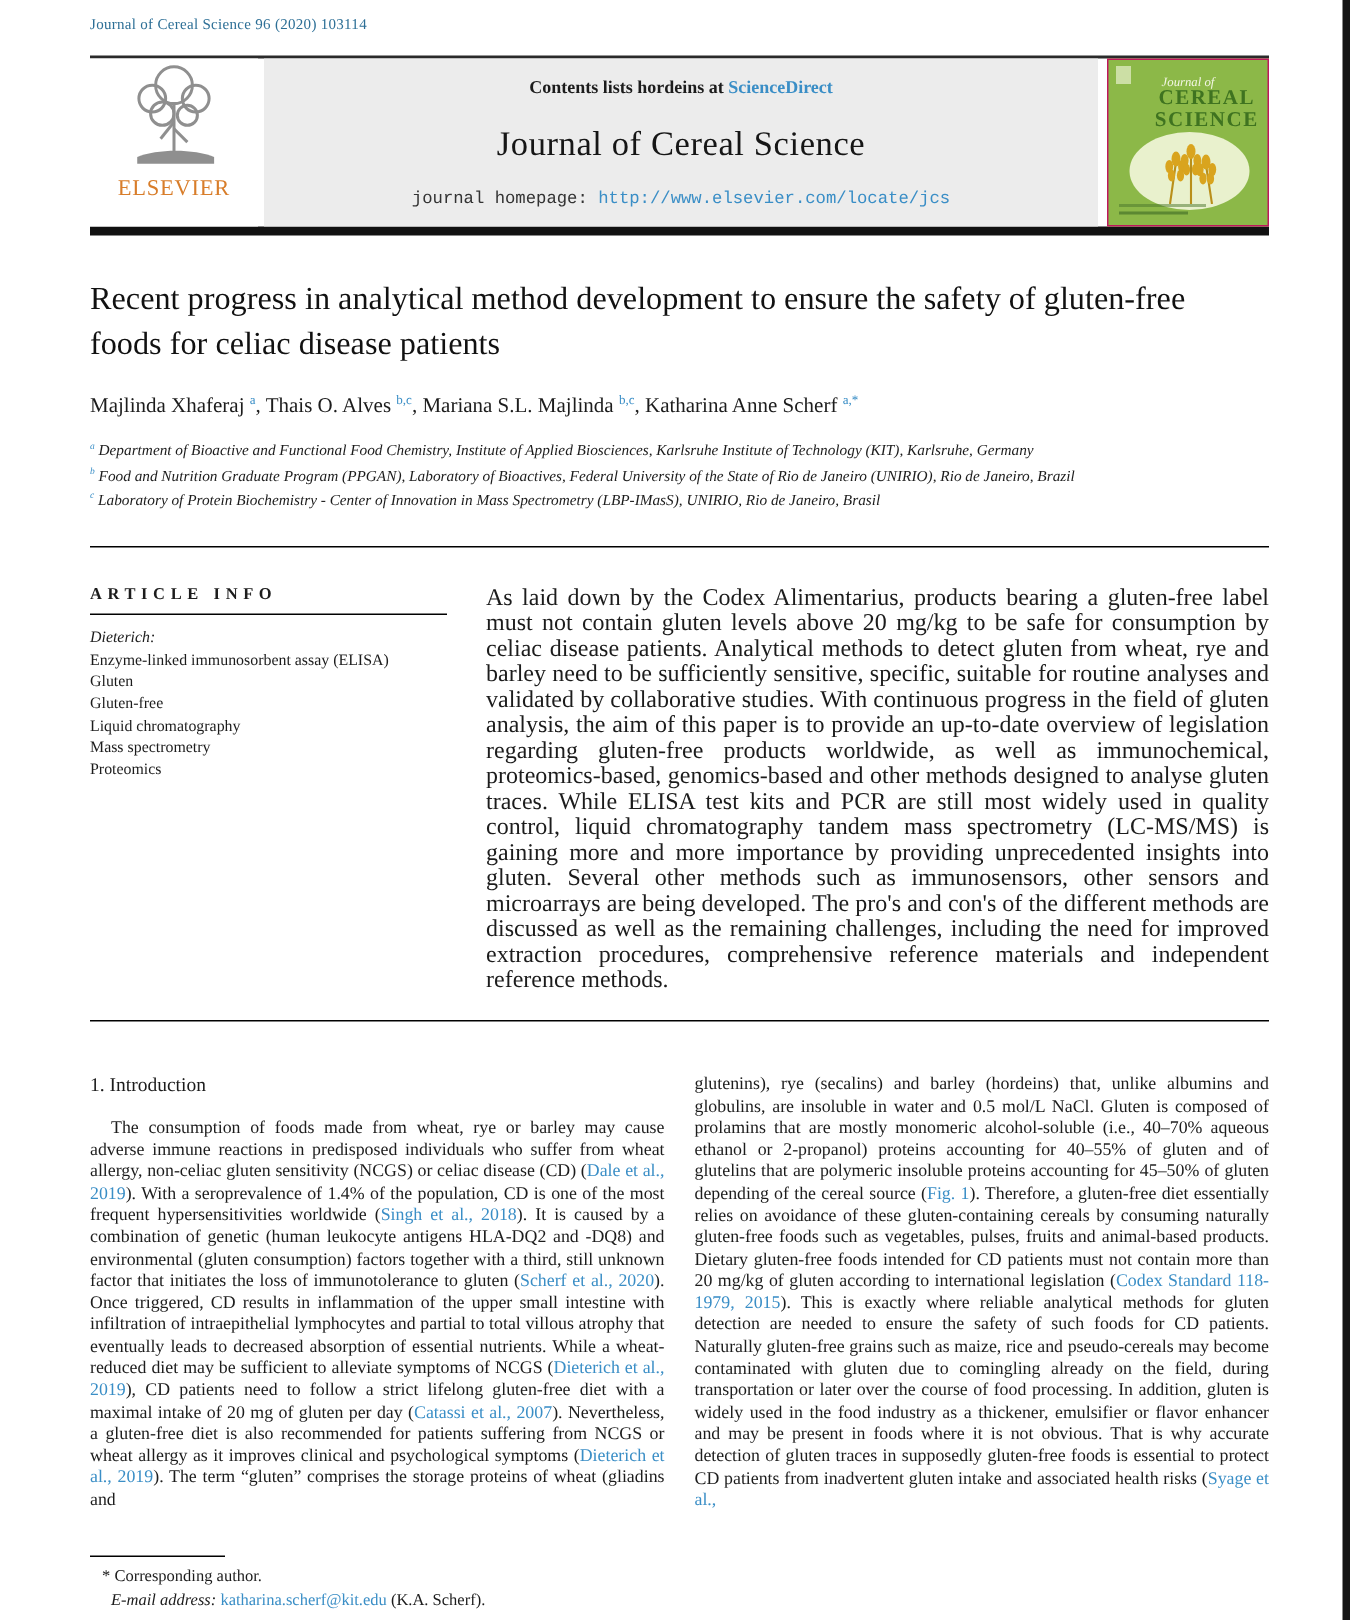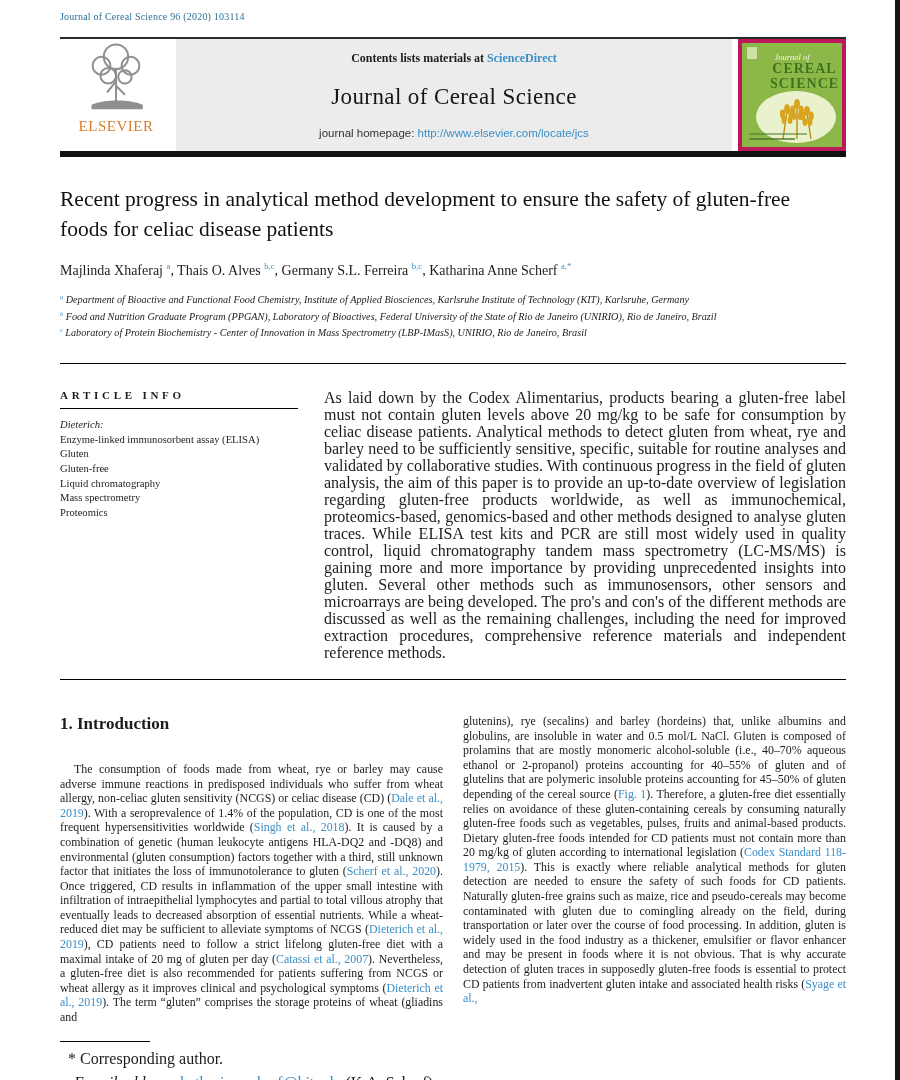--- a/index.html
+++ b/index.html
@@ -16,24 +16,24 @@
 
   .band-wrap { margin-top:15px; border-top:2px solid #2a2a2a; }
   .band { display:flex; align-items:stretch; height:112px; }
   .logo-block { width:112px; display:flex; flex-direction:column; align-items:center; padding-top:0; background:#fff; }
   .logo-text { font-size:15px; letter-spacing:.5px; color:var(--elsevier_orange,#d87d2a); margin-top:1px; font-family:"Liberation Serif",serif; }
   .gray-box { flex:1; background:#ececec; margin-left:4px; margin-right:6px;
     display:flex; flex-direction:column; justify-content:space-between;
     text-align:center; padding:12px 8px 12px; }
   .contents-line { font-size:12px; font-weight:bold; }
   .journal-title { font-size:23px; letter-spacing:.4px; color:#161616; }
-  .homepage-line { font-family:Liberation Sans, sans-serif; font-size:11.5px; color:#333; }
+  .homepage-line { font-family:Liberation Mono, monospace; font-size:11.5px; color:#333; }
   .lnk { color:var(--link_blue,#3a8ec6); }
 
-  .cover { position:relative; width:108px; background:var(--cover_green,#8cb848); border:4px solid #be185d; overflow:hidden; }
+  .cover { position:relative; width:108px; background:var(--cover_green,#8cb848); border:1px solid #be185d; overflow:hidden; }
   .cover-top { font-size:8.5px; color:#f3f6e4; text-align:center; margin-top:9px; font-style:italic; }
   .cover-t1,.cover-t2 { text-align:center; font-size:14px; font-weight:bold; letter-spacing:1px; color:var(--cover_dark_green,#3f7320); line-height:1.05;padding-left:25px; }
   .cover-oval { position:absolute; left:14px; top:48px; width:80px; height:52px; background:#e9f1cd; border-radius:50%; display:flex; align-items:center; justify-content:center; }
   .cover-emblem { position:absolute; left:5px; top:4px; width:10px; height:12px; background:#dce8bd; opacity:.8; }
   .cover-dash { position:absolute; left:7px; bottom:7px; width:46px; height:2px; background:#47732a; opacity:.7; }
   .cover-dash2 { position:absolute; left:7px; bottom:12px; width:58px; height:2px; background:#47732a; opacity:.5; }
   .thick-bar { height:6px; background:#111; }
 
   .title { margin-top:27px; font-size:21.5px; font-weight:normal; line-height:1.4; max-width:772px; color:#111; }
   .authors { margin-top:17px; font-size:14px; }
@@ -41,25 +41,25 @@
   .affils { margin-top:13px; font-size:10.2px; font-style:italic; line-height:1.6; }
 
   .info-section { margin-top:21px; border-top:1.5px solid #000; border-bottom:1px solid #000;
     display:grid; grid-template-columns:238px 1fr; column-gap:26px; padding:25px 0 18px; }
   .sec-head { font-size:11px; font-weight:bold; letter-spacing:.34em; padding-bottom:7px; border-bottom:1px solid #000; margin-bottom:9px; }
   .kw-label { font-style:italic; font-size:10.6px; line-height:1.4; }
   .kw-list { font-size:10.6px; line-height:1.38; }
   .abs-text { font-size:16px; line-height:17px; text-align:justify; }
 
   .body-cols { display:grid; grid-template-columns:1fr 1fr; column-gap:20px; margin-top:34px; }
-  .intro-head { font-size:17px; font-weight:bold; margin-bottom:28px; }
+  .intro-head { font-size:13px; font-weight:normal; margin-bottom:13px; }
   .body-par { font-size:11.9px; line-height:14.6px; text-align:justify; }
   .body-par.indent { text-indent:14px; }
 
-  .footnote { margin-top:16px; font-size:16px; line-height:1.5; }
+  .footnote { margin-top:30px; font-size:11px; line-height:1.5; }
   .footnote-rule { width:90px; border-top:1px solid #000; margin-bottom:5px; }
   .fn-line1 { padding-left:8px; }
   .fn-line2 { padding-left:14px; }
   .italic { font-style:italic; }
 
   .footer { margin-top:14px; font-size:11.2px; line-height:1.5; }
   .footer .doi { margin-bottom:2px; }
 
   svg { display:block; }
 </style>
@@ -88,21 +88,21 @@
                 <path d="M30 42 L38 50"></path>
               </g>
               <path d="M8 59 C20 54 42 54 54 59 L54 63 L8 63 Z" fill="#8f8f8f"></path>
             </svg>
           </span>
           <div class="logo-text">ELSEVIER</div>
         </div>
 
         <div class="gray-box">
           <div class="contents-line">
-            <span>Contents lists materials at </span><span class="lnk">ScienceDirect</span>
+            <span>Contents lists hordeins at </span><span class="lnk">ScienceDirect</span>
           </div>
           <div class="journal-title">Journal of Cereal Science</div>
           <div class="homepage-line">
             <span>journal homepage: </span><span class="lnk">http://www.elsevier.com/locate/jcs</span>
           </div>
         </div>
 
         <div class="cover">
           <div class="cover-emblem"></div>
           <div class="cover-top">Journal of</div>
@@ -136,21 +136,21 @@
           </div>
           <div class="cover-dash2"></div>
           <div class="cover-dash"></div>
         </div>
       </div>
       <div class="thick-bar"></div>
     </div>
 
     <h1 class="title">Recent progress in analytical method development to ensure the safety of gluten-free foods for celiac disease patients</h1>
 
-    <div class="authors"><span>Majlinda Xhaferaj </span><sup class="lnk">a</sup><span>, Thais O. Alves </span><sup class="lnk">b,c</sup><span>, Germany S.L. Ferreira </span><sup class="lnk">b,c</sup><span>, Katharina Anne Scherf </span><sup class="lnk">a,*</sup></div>
+    <div class="authors"><span>Majlinda Xhaferaj </span><sup class="lnk">a</sup><span>, Thais O. Alves </span><sup class="lnk">b,c</sup><span>, Mariana S.L. Majlinda </span><sup class="lnk">b,c</sup><span>, Katharina Anne Scherf </span><sup class="lnk">a,*</sup></div>
 
     <div class="affils">
         <div class="affil"><sup class="lnk">a</sup><span> Department of Bioactive and Functional Food Chemistry, Institute of Applied Biosciences, Karlsruhe Institute of Technology (KIT), Karlsruhe, Germany</span></div>
         <div class="affil"><sup class="lnk">b</sup><span> Food and Nutrition Graduate Program (PPGAN), Laboratory of Bioactives, Federal University of the State of Rio de Janeiro (UNIRIO), Rio de Janeiro, Brazil</span></div>
         <div class="affil"><sup class="lnk">c</sup><span> Laboratory of Protein Biochemistry - Center of Innovation in Mass Spectrometry (LBP-IMasS), UNIRIO, Rio de Janeiro, Brasil</span></div>
       </div>
 
     <div class="info-section">
       <div class="info-col">
         <div class="sec-head">ARTICLE INFO</div>

